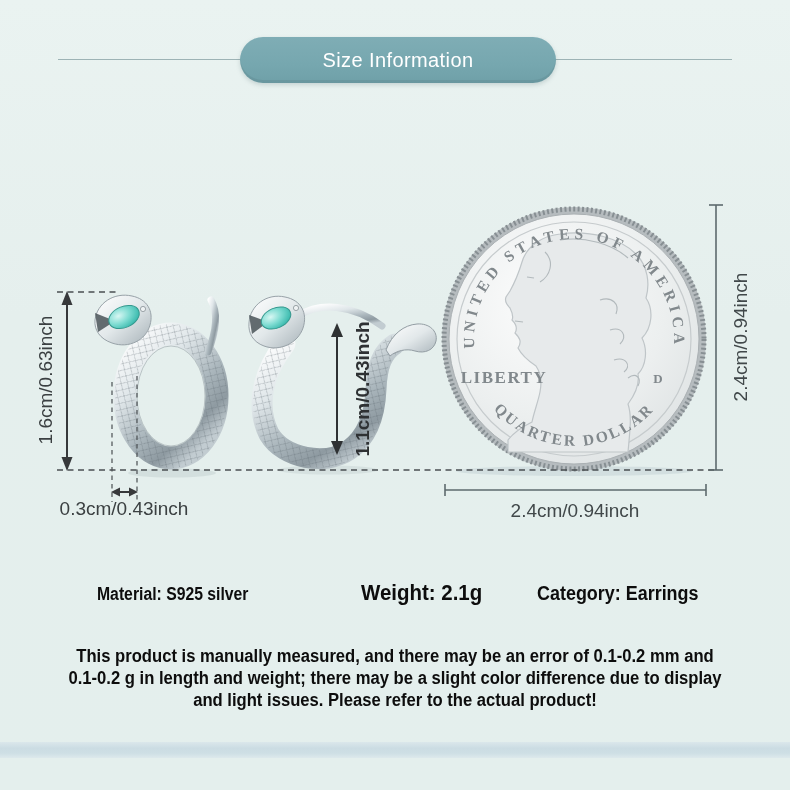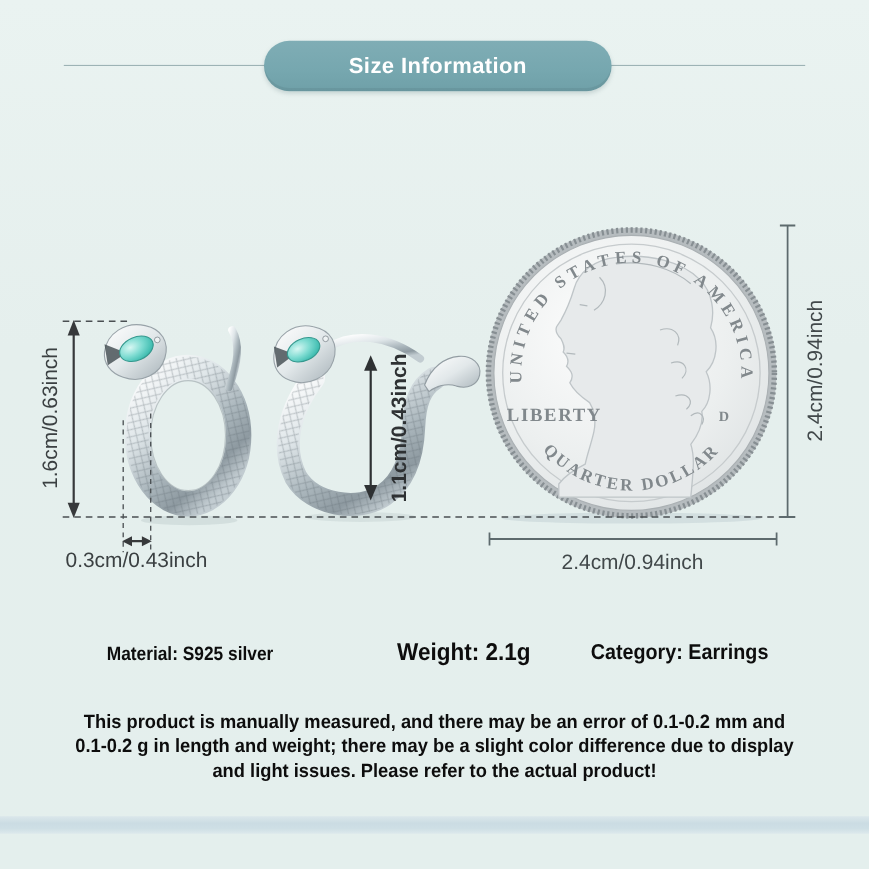--- a/index.html
+++ b/index.html
@@ -8,21 +8,21 @@
     background:linear-gradient(180deg,#eaf3f1 0%,#e5efed 40%,#e4efed 100%);
     font-family:"Liberation Sans", sans-serif;
   }
   .header-rule{position:absolute;top:59px;left:58px;width:674px;height:1px;background:#9db3b5;z-index:1;}
   .pill{
     position:absolute;left:240px;top:37px;width:316px;height:46px;border-radius:23px;
     background:linear-gradient(180deg,#7fadb5 0%,#76a7af 60%,#6fa0a8 100%);
     box-shadow:0 2px 4px rgba(90,120,125,.25), inset 0 -3px 0 rgba(0,0,0,.06);
     display:flex;align-items:center;justify-content:center;z-index:2;
   }
-  .pill-title{color:#ffffff;font-size:20px;font-weight:700;letter-spacing:.4px;}
+  .pill-title{color:#ffffff;font-size:20px;font-weight:400;letter-spacing:.4px;}
   .diagram{position:absolute;left:0;top:185px;width:790px;height:350px;}
   .specs-row{position:absolute;top:0;left:0;width:790px;height:0;}
   .spec{position:absolute;color:#0d0d0d;font-weight:700;white-space:nowrap;transform-origin:left center;}
   .spec-material{left:97px;top:584px;font-size:17.5px;transform:scaleX(.9);}
   .spec-weight{left:361px;top:580px;font-size:22px;transform:scaleX(.93);}
   .spec-category{left:537px;top:582px;font-size:19.5px;transform:scaleX(.92);}
   .disclaimer{
     position:absolute;top:645px;left:50%;width:700px;transform:translateX(-50%) scaleX(.95);
     text-align:center;color:#0d0d0d;font-size:17.5px;font-weight:700;line-height:22px;
   }

